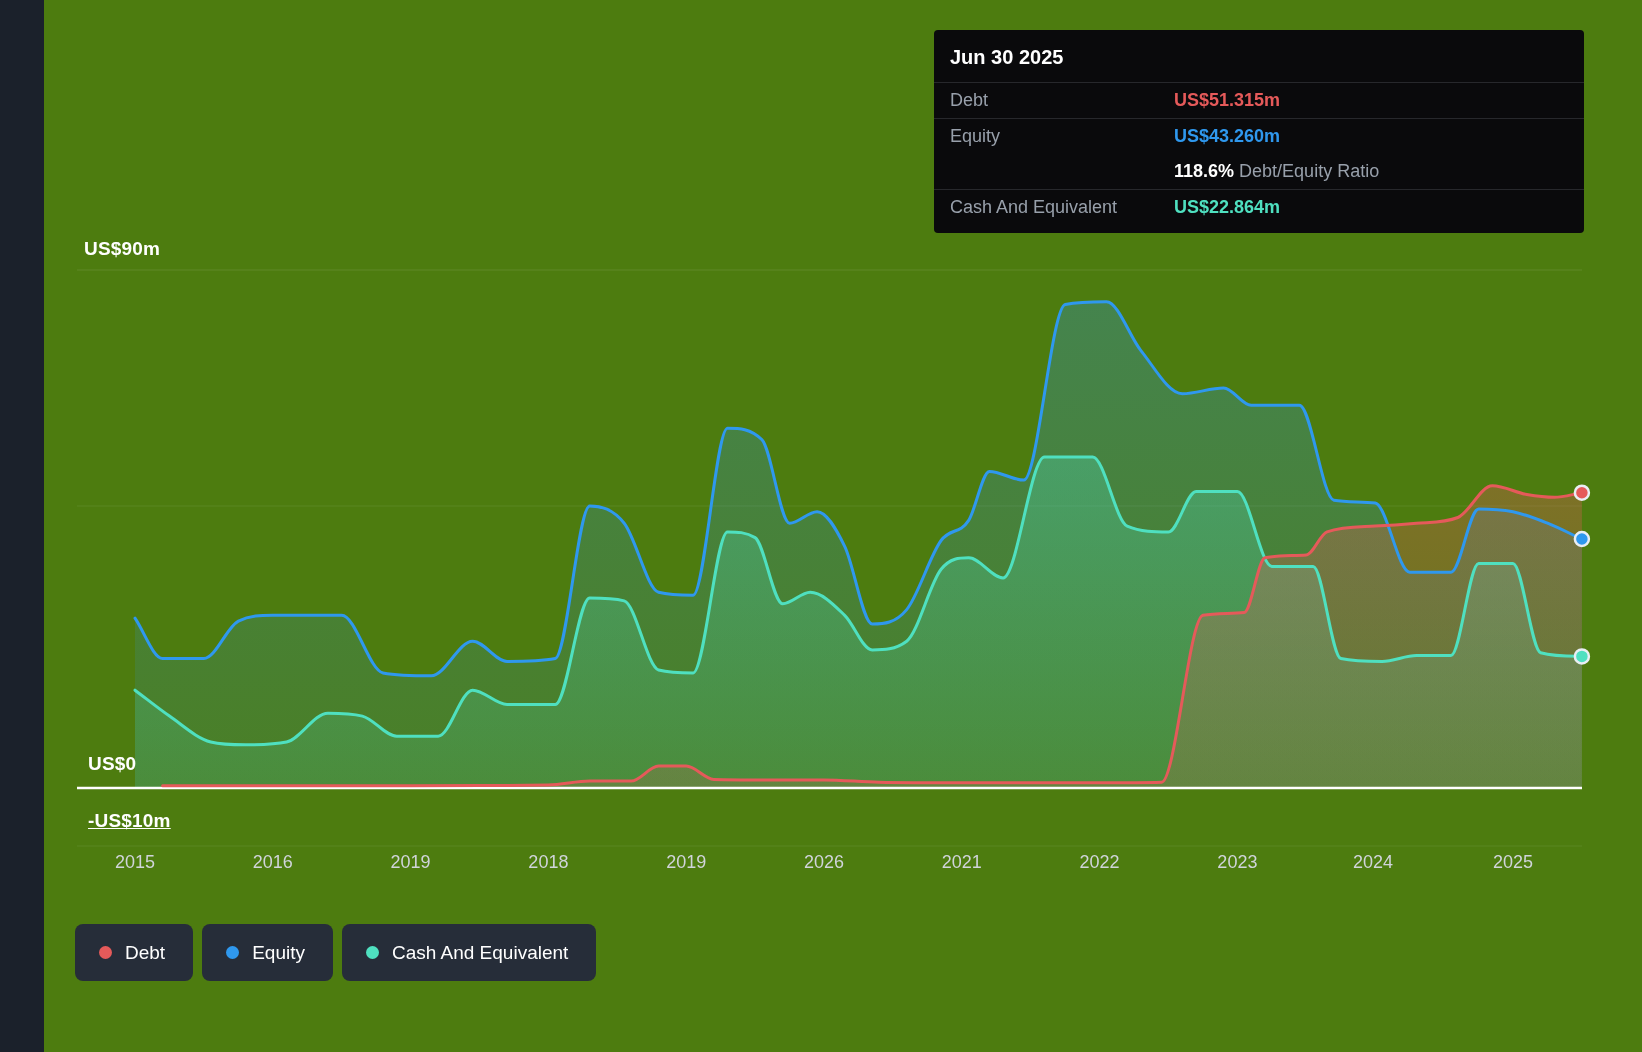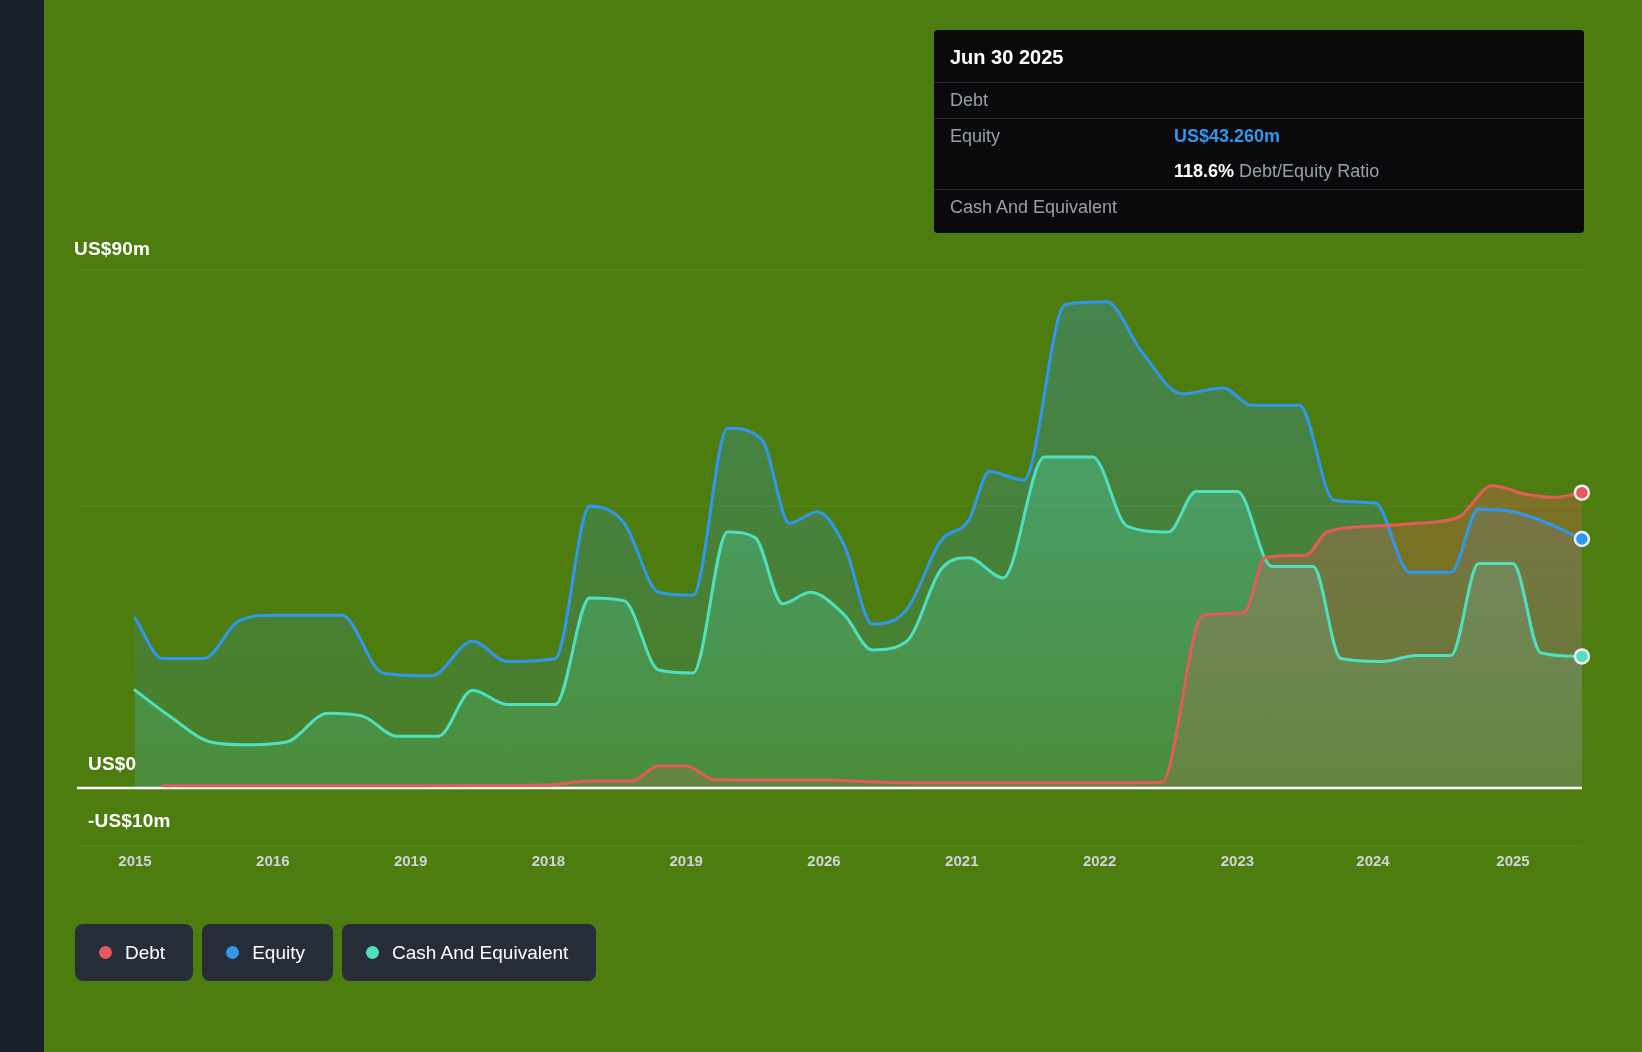--- a/index.html
+++ b/index.html
@@ -4,21 +4,21 @@
 <style>
   * { margin:0; padding:0; box-sizing:border-box; }
   html,body { width:1642px; height:1052px; background:#1b212b; font-family:"Liberation Sans",sans-serif; overflow:hidden; }
   .page { position:relative; width:1642px; height:1052px; background:#4d7c0f;margin-left:44px; }
 
   #plot { position:absolute; left:0; top:0; }
 
   .ylab { position:absolute; color:#ffffff; font-size:19px; font-weight:700; letter-spacing:0.2px; z-index:3; }
 
   #x-axis { position:absolute; left:0; top:852px; width:1642px; height:26px; z-index:3; }
-  .x-tick { position:absolute; transform:translateX(-50%); color:#d0d4da; font-size:15px; font-weight:700; }
+  .x-tick { position:absolute; transform:translateX(-50%); color:#d0d4da; font-size:18px; font-weight:400; }
 
   
   .tooltip { position:absolute; left:890px; top:30px; width:650px; background:#0a0a0c; border-radius:4px; padding-bottom:8px; z-index:6; }
   .tt-title { font-size:20px; font-weight:700; color:#ffffff; padding:16px 16px 13px 16px; }
   .tt-row { display:grid; grid-template-columns:224px 1fr; align-items:center; padding:7px 16px; font-size:18px; }
   .tt-row.sep { border-top:1px solid #27282c; }
   .tt-label { color:#98a0ab; font-weight:400; }
   .tt-value { font-weight:700; }
   .tt-ratio-val { color:#ffffff; font-weight:700; }
   .tt-ratio-label { color:#98a0ab; font-weight:400; }
@@ -30,37 +30,39 @@
 </style>
 </head>
 <body>
 
 <div class="page">
 
   <div class="tooltip">
     <div class="tt-title">Jun 30 2025</div>
     <div class="tt-row sep">
       <span class="tt-label">Debt</span>
+      <span class="tt-value" style="color: rgb(229, 90, 90);">US$51.315m</span>
     </div>
     <div class="tt-row sep">
       <span class="tt-label">Equity</span>
       <span class="tt-value" style="color: rgb(47, 152, 238);">US$43.260m</span>
     </div>
     <div class="tt-row">
       <span class="tt-label"></span>
       <span><span class="tt-ratio-val">118.6%</span> <span class="tt-ratio-label">Debt/Equity Ratio</span></span>
     </div>
     <div class="tt-row sep">
       <span class="tt-label">Cash And Equivalent</span>
+      <span class="tt-value" style="color: rgb(79, 224, 192);">US$22.864m</span>
     </div>
   </div>
 
-  <div class="ylab" style="left:30px; top:238px;text-align:center;">US$90m</div>
+  <div class="ylab" style="left:40px; top:238px;text-align:center;">US$90m</div>
   <div class="ylab" style="left:44px; top:753px;">US$0</div>
-  <div class="ylab" style="left:44px; top:810px;">-US$10m</div>
+  <div class="ylab" style="left:44px; top:810px;text-decoration:underline;">-US$10m</div>
 
   <svg id="plot" width="1642" height="1052" viewBox="0 0 1642 1052">
     <defs id="grad-defs">
         <linearGradient id="grad-equity" x1="0" y1="0" x2="0" y2="1">
           <stop offset="0%" stop-color="#2f98ee" stop-opacity="0.28"></stop>
           <stop offset="100%" stop-color="#2f98ee" stop-opacity="0.1"></stop>
         </linearGradient>
         <linearGradient id="grad-cash" x1="0" y1="0" x2="0" y2="1">
           <stop offset="0%" stop-color="#4fe0c0" stop-opacity="0.3"></stop>
           <stop offset="100%" stop-color="#4fe0c0" stop-opacity="0.14"></stop>

